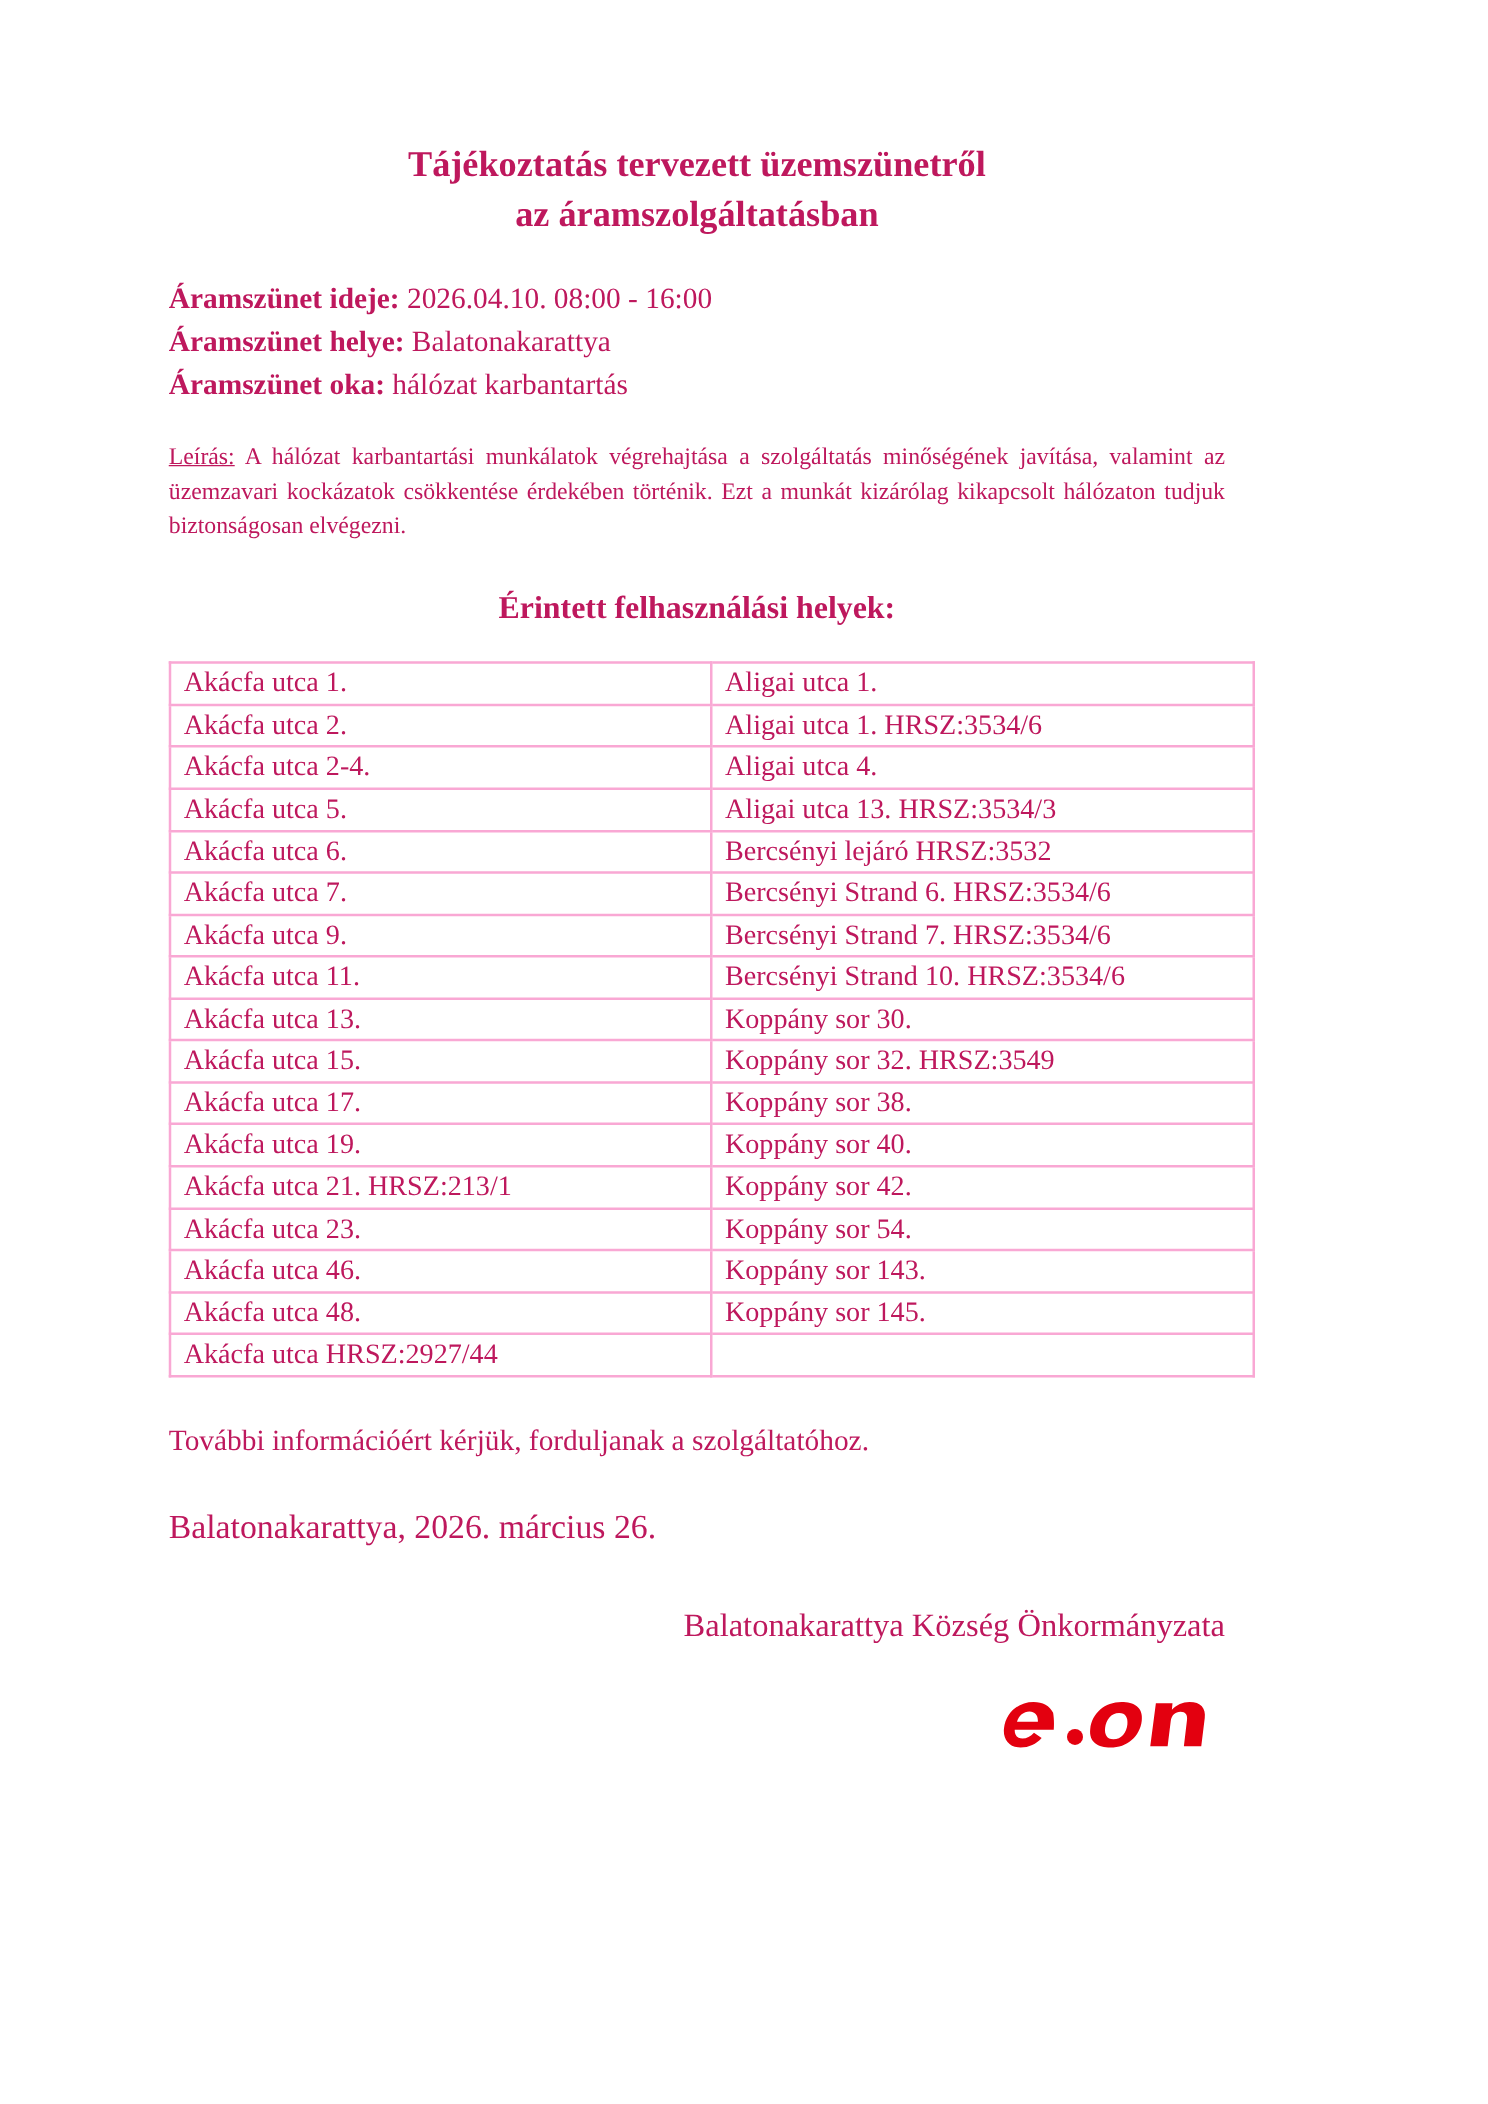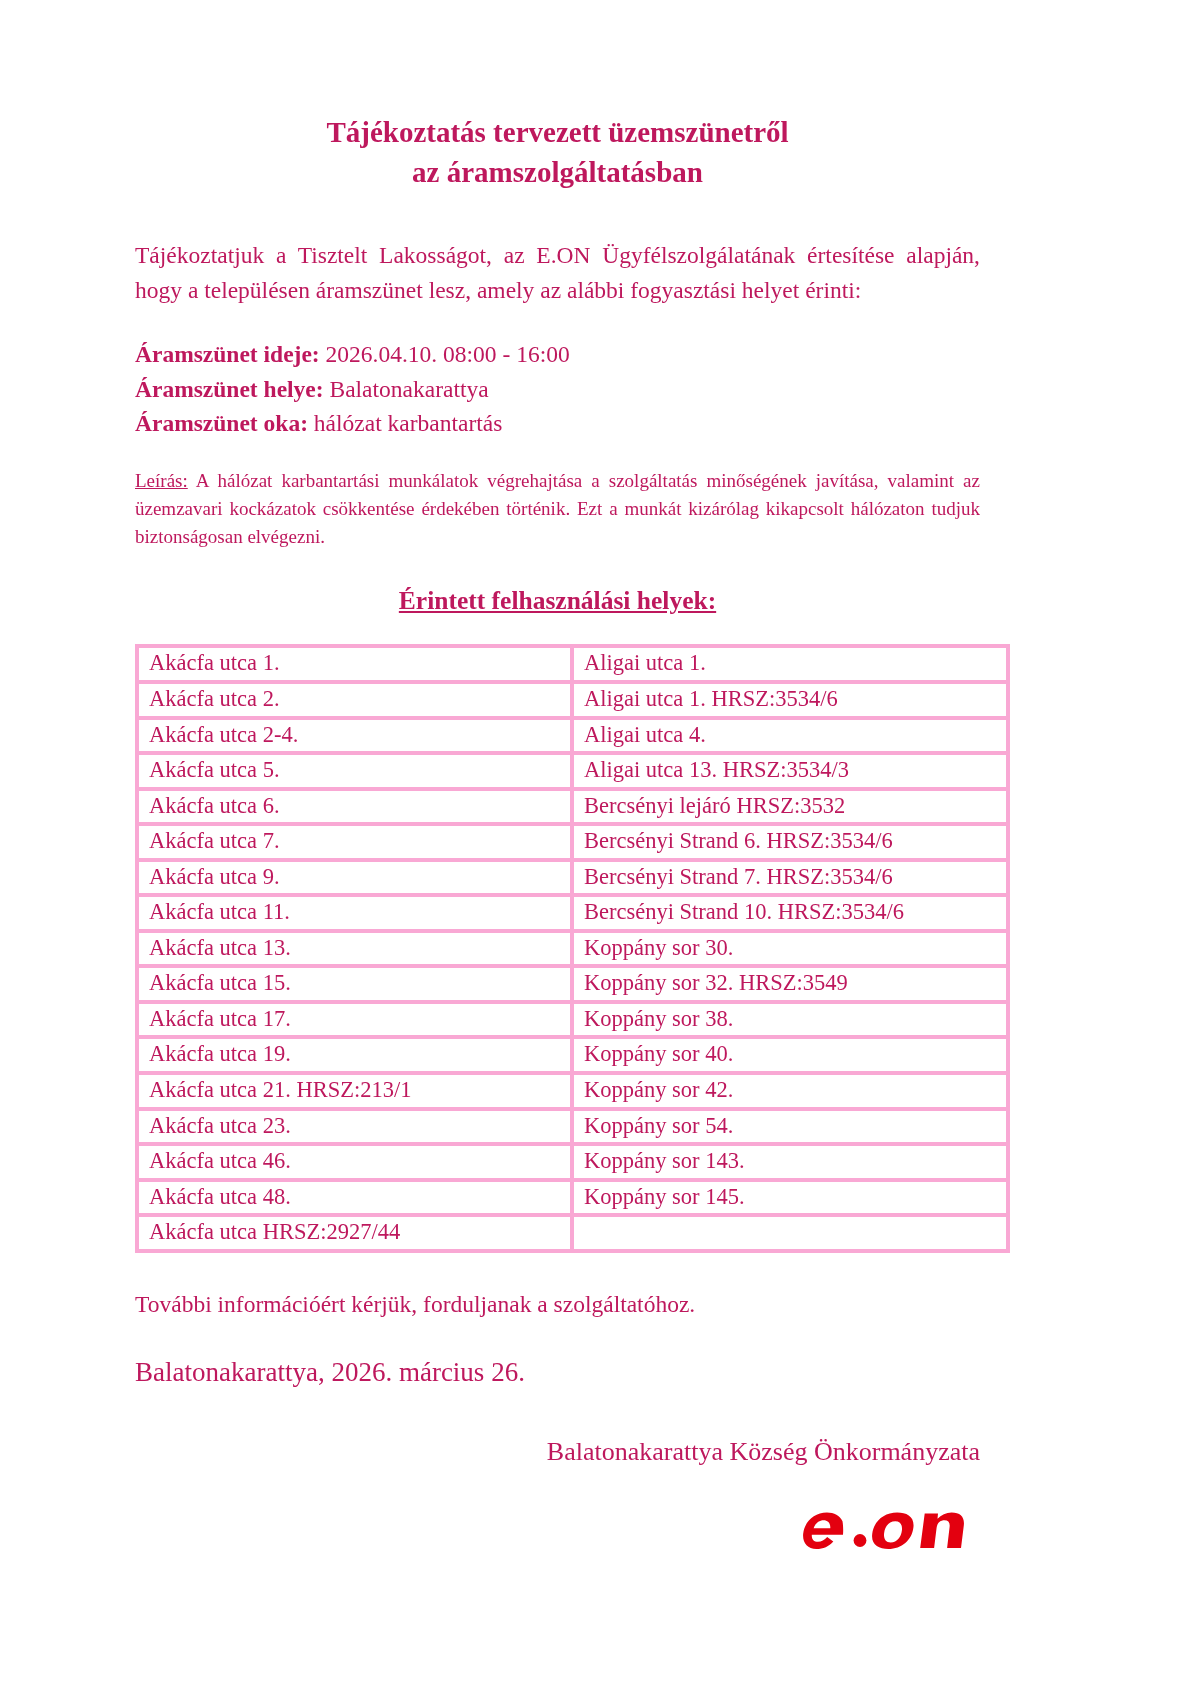--- a/index.html
+++ b/index.html
@@ -70,34 +70,33 @@
 
   
   .table-heading {
     margin: 0;
     padding-top: 36px;
     text-align: center;
     font-size: 25.5px;
     font-weight: bold;
   }
   .table-heading span {
-    text-decoration: underline;
     text-align: center;
   }
 
   
   .addr-table {
     margin-top: 28px;
     width: 843px;
     border-collapse: collapse;
     table-layout: fixed;
     font-size: 22.5px;
   }
   .addr-table td {
-    border: 4px solid #f9a8d4;
+    border: 2px solid #f9a8d4;
     padding: 2px 0 3px 10px;
     height: 26px;
     line-height: 1.18;
     vertical-align: middle;
     white-space: nowrap;
     overflow: hidden;
   }
   .addr-table td.col-left  { width: 421px; }
   .addr-table td.col-right { width: 422px; }
 
@@ -137,21 +136,20 @@
 <body>
 
 <div class="page">
   <div class="content">
 
     <h1 class="doc-title">
       <span>Tájékoztatás tervezett üzemszünetről</span>
       <span class="line2">az áramszolgáltatásban</span>
     </h1>
 
-    <p class="intro">Tájékoztatjuk a Tisztelt Lakosságot, az E.ON Ügyfélszolgálatának értesítése alapján, hogy a településen áramszünet lesz, amely az alábbi fogyasztási helyet érinti:</p>
 
     <div class="details">
       <div class="row">
         <span class="k">Áramszünet ideje:</span>
         <span class="v">2026.04.10. 08:00 - 16:00</span>
       </div>
       <div class="row">
         <span class="k">Áramszünet helye:</span>
         <span class="v">Balatonakarattya</span>
       </div>

